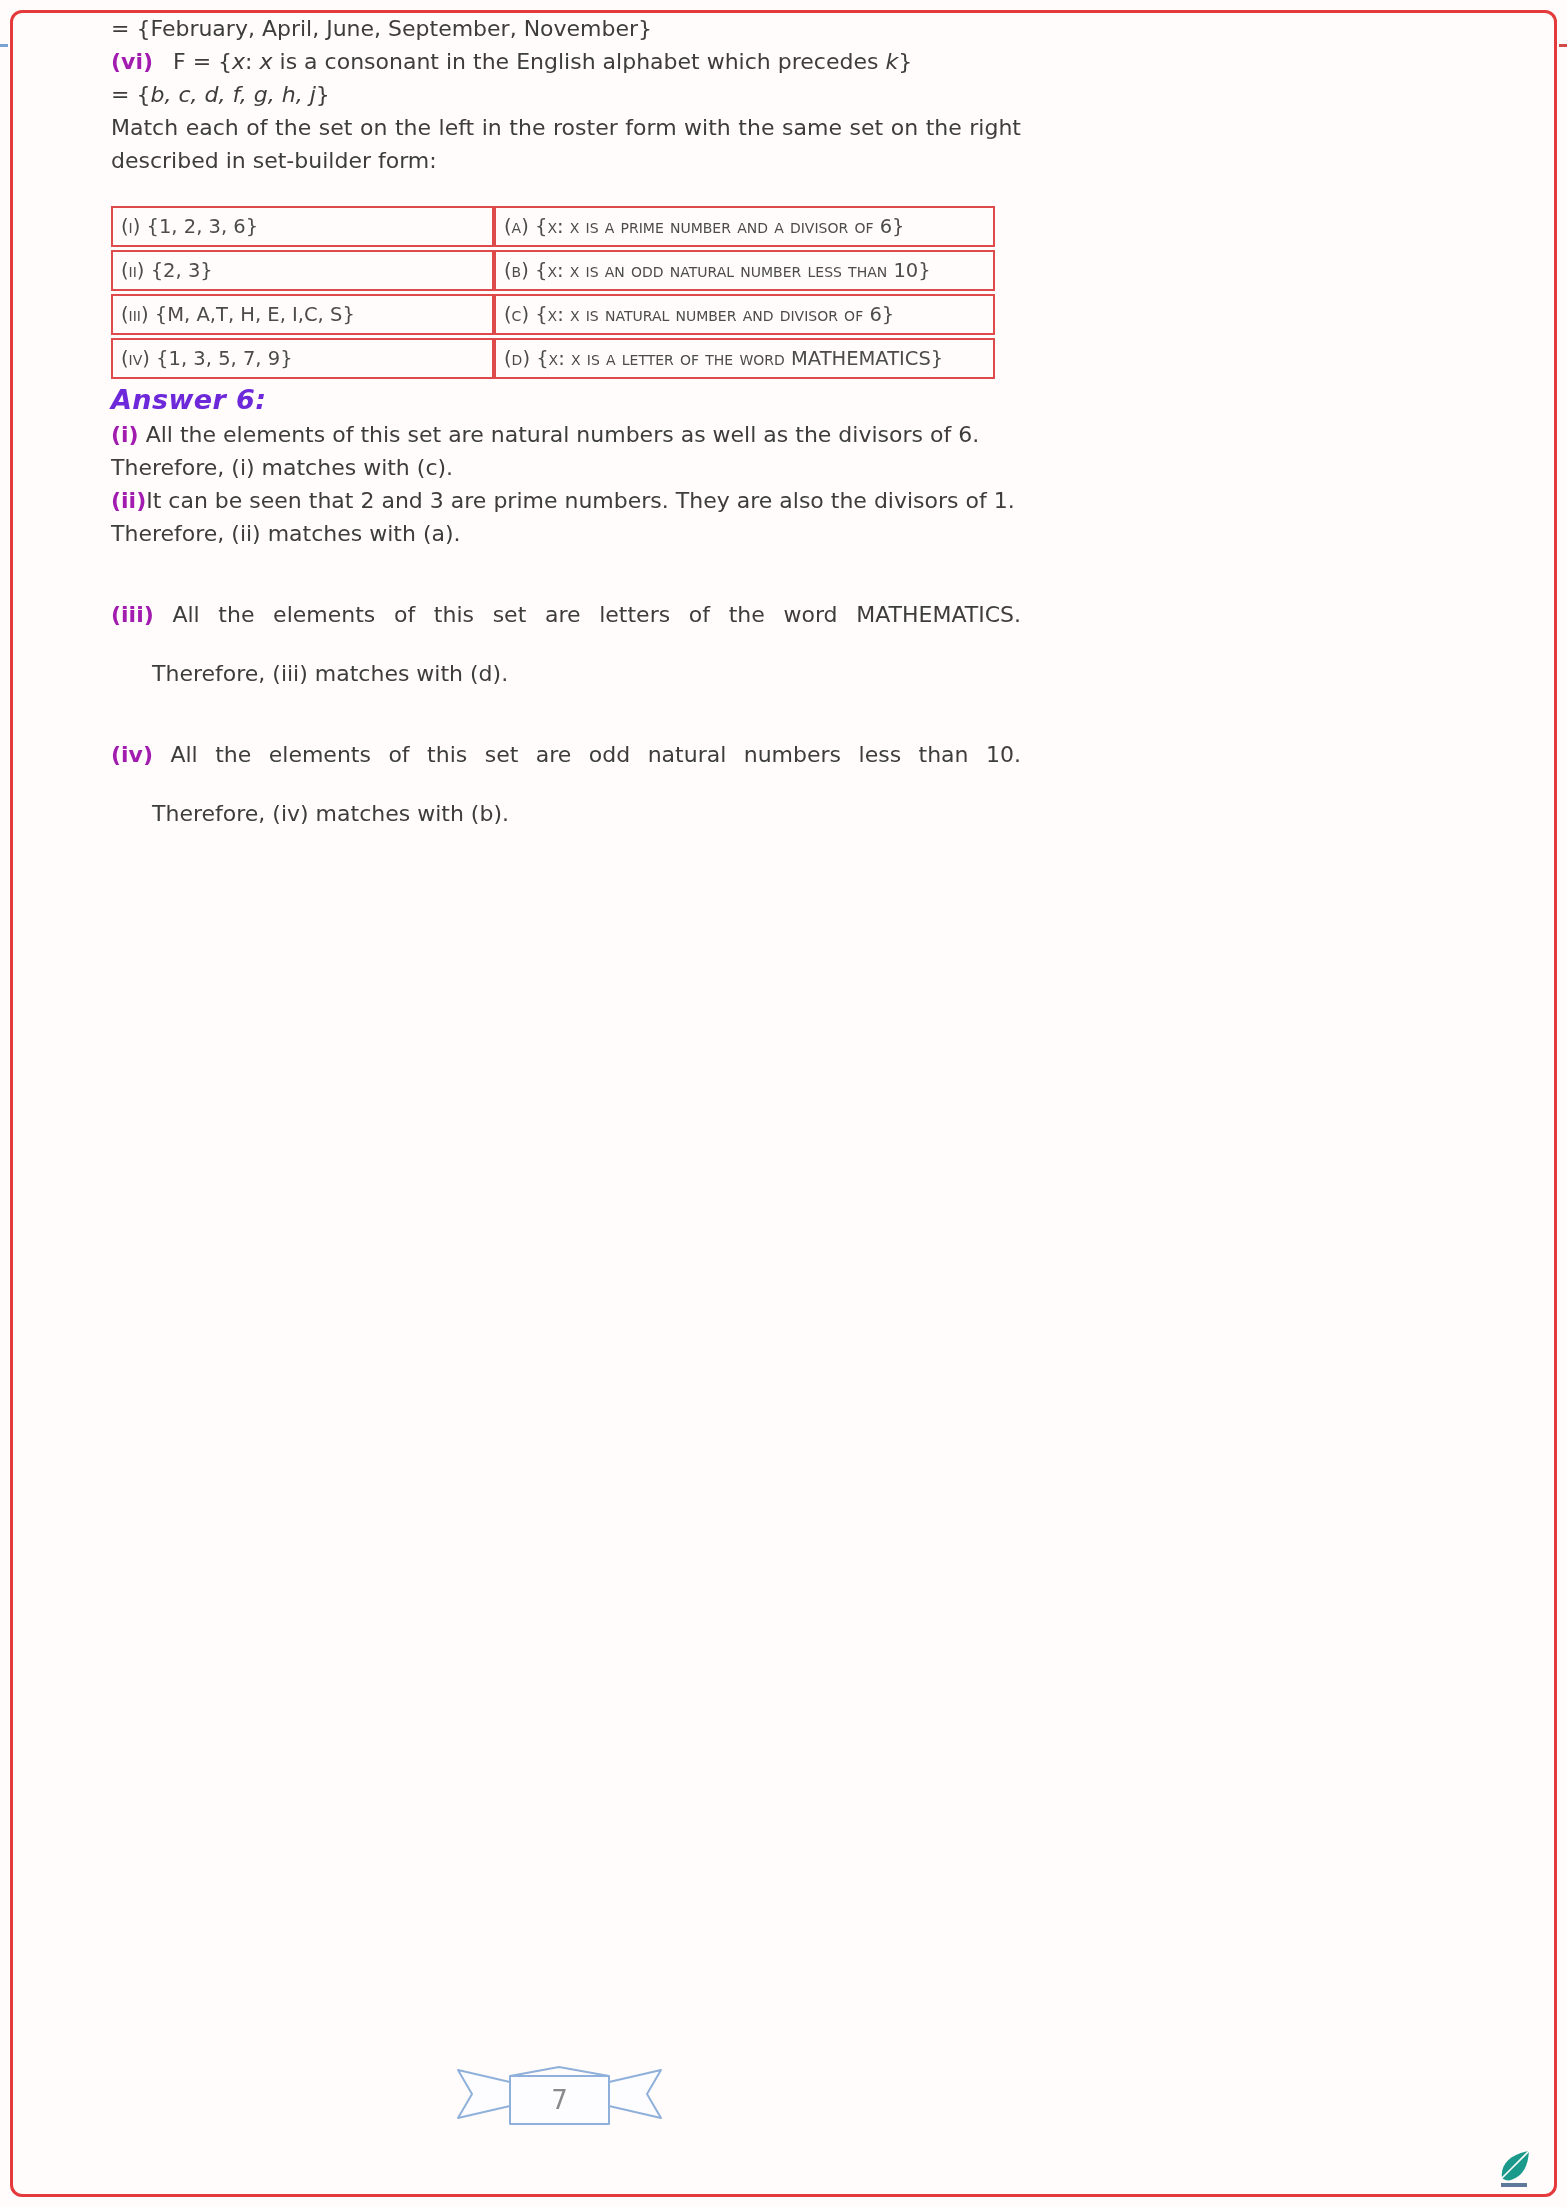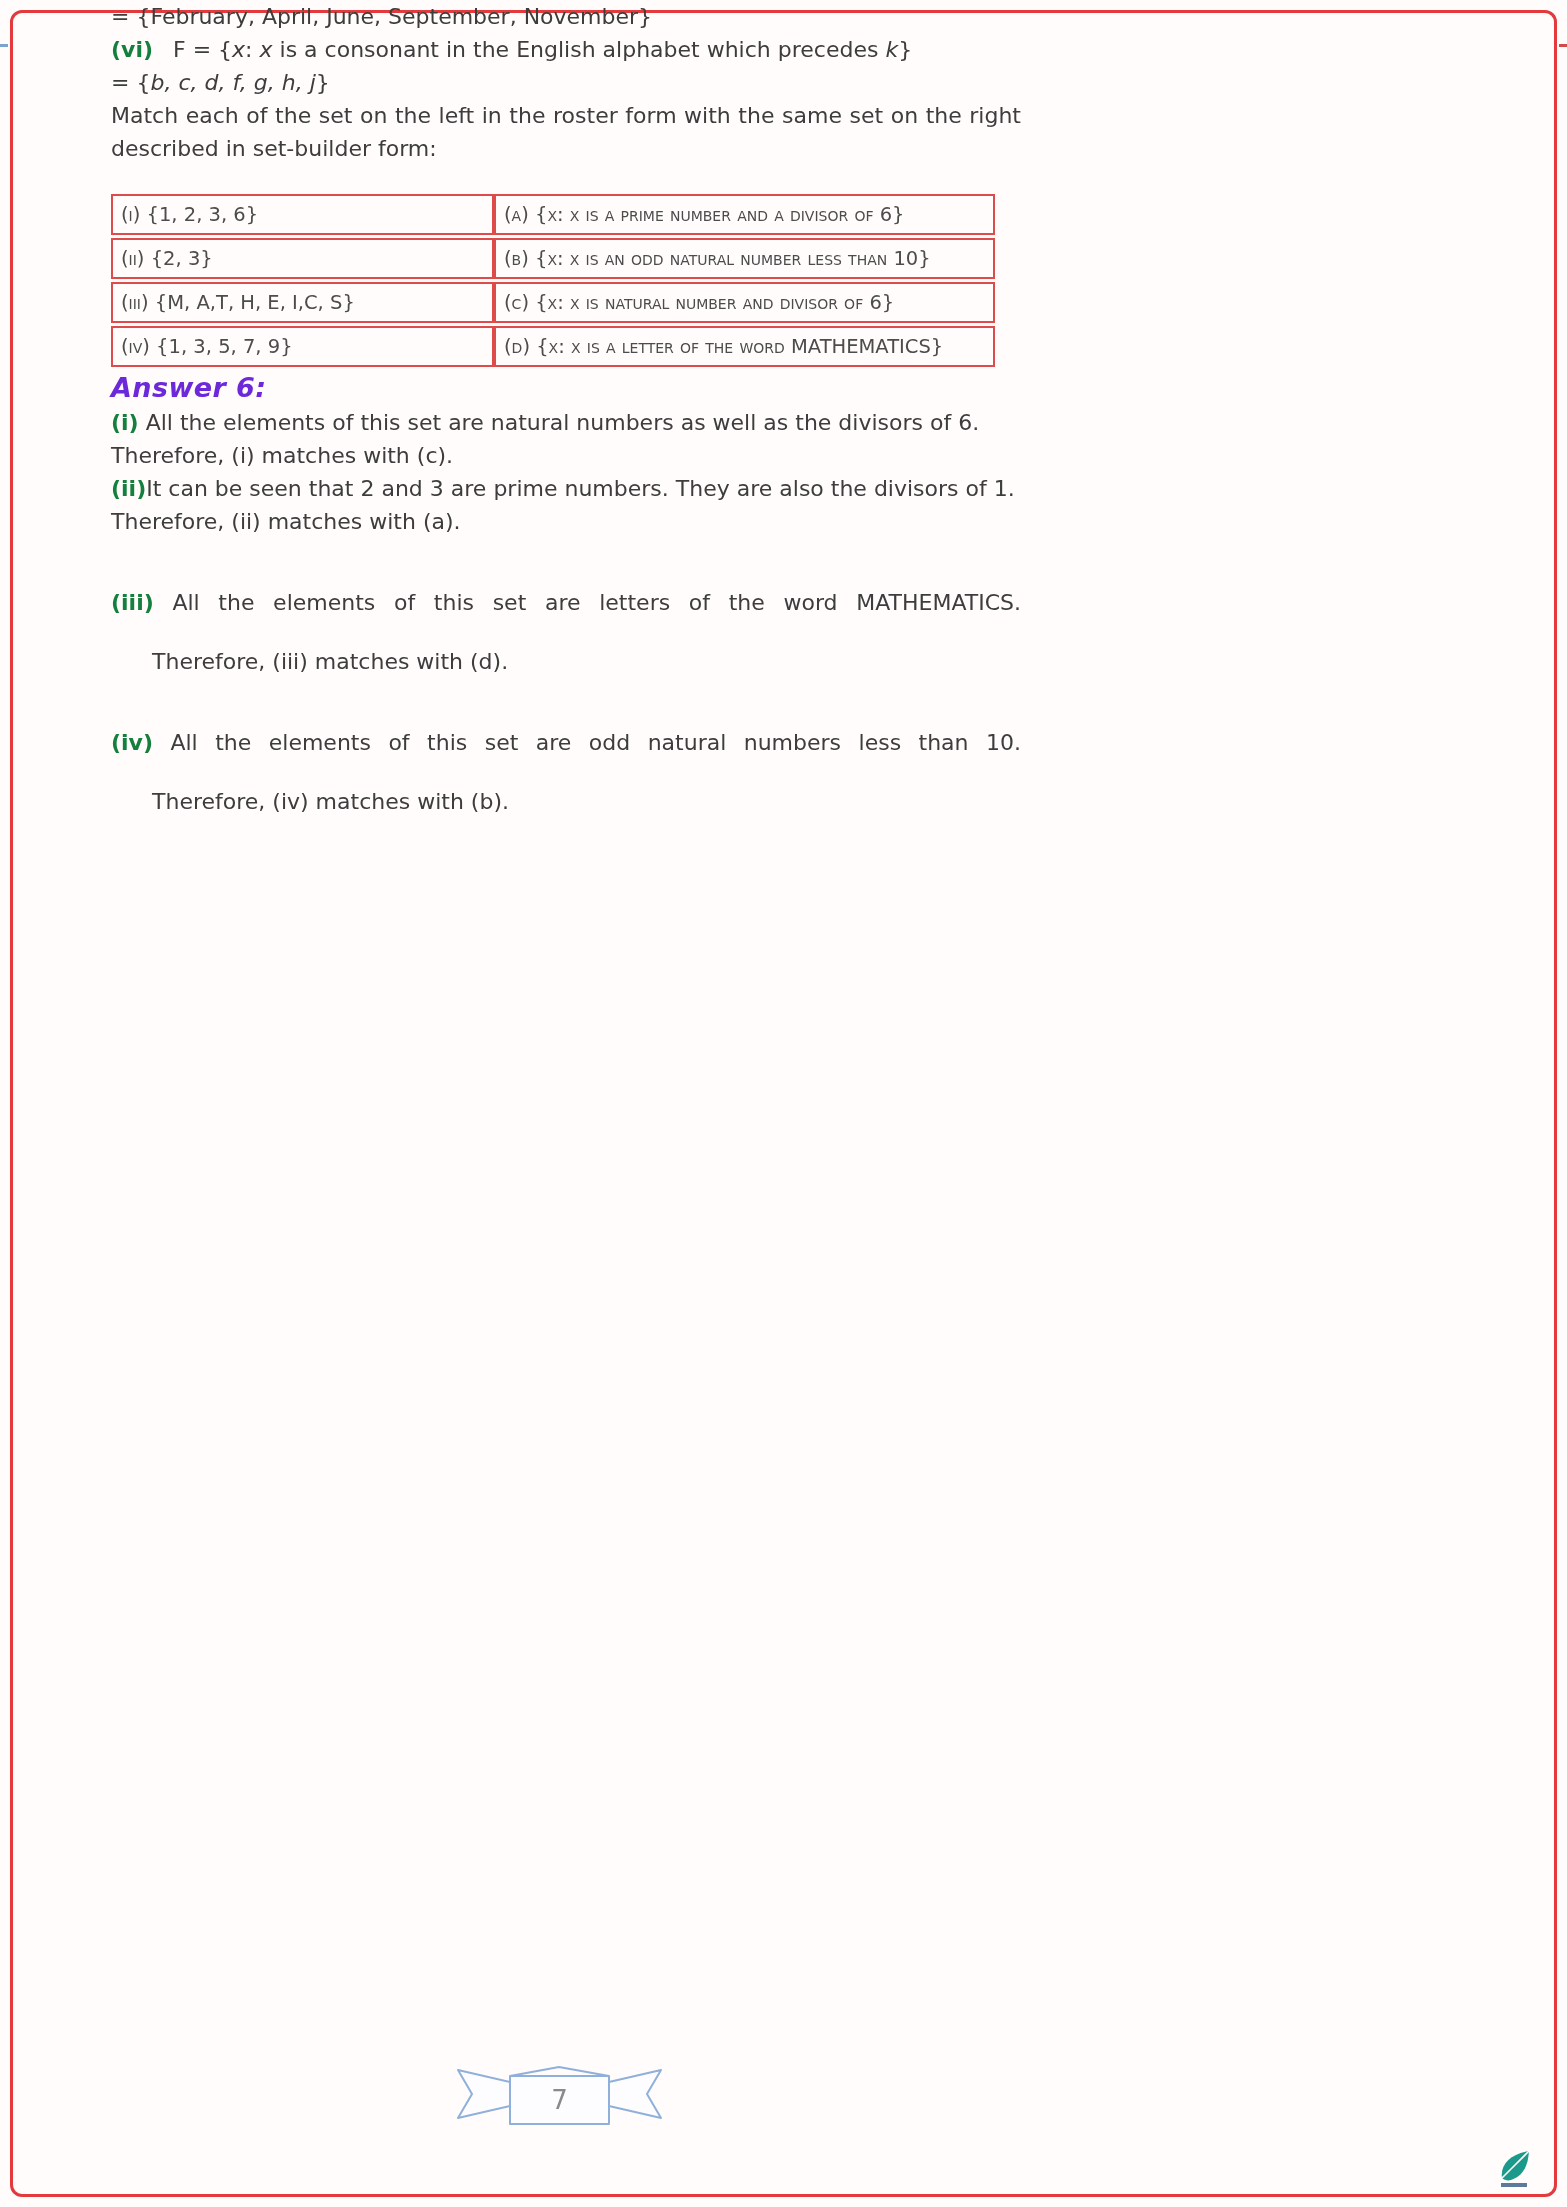--- a/index.html
+++ b/index.html
@@ -11,30 +11,30 @@
   }
   .frame {
     position:absolute; left:10px; top:10px; right:10px; bottom:10px;
     border:3px solid #e43a3c; border-radius:12px; pointer-events:none;
   }
   .tick { position:absolute; top:44px; width:8px; height:3px; }
   .tick.left  { left:0; background:#7aa3d2; }
   .tick.right { right:0; background:#d24a4a; }
 
   .content {
-    position:absolute; left:111px; top:0; width:910px;
+    position:absolute; left:111px; top:12px; width:910px;
     font-size:22px; line-height:33px;
   }
   .content p { margin:0; }
 
   .e-result { margin-top:205px; margin-left:74px; }
   .vi-line  { margin-top:56px; }
   .vi-result{ margin-top:14px; margin-left:99px; }
 
-  .green-label { color:#15803d; font-weight:bold; }
+  .green-label { color:#a21caf; font-weight:bold; }
   .vi-line .green-label { margin-right:20px; }
 
   .q-heading {
     margin-top:92px; color:#e72350; font-size:27px; line-height:36px;
     font-weight:bold; font-style:italic; letter-spacing:0.4px;
   }
   .a-heading {
     margin-top:76px; color:#6d28d9; font-size:27px; line-height:36px;
     font-weight:bold; font-style:italic; letter-spacing:0.4px;
   }

